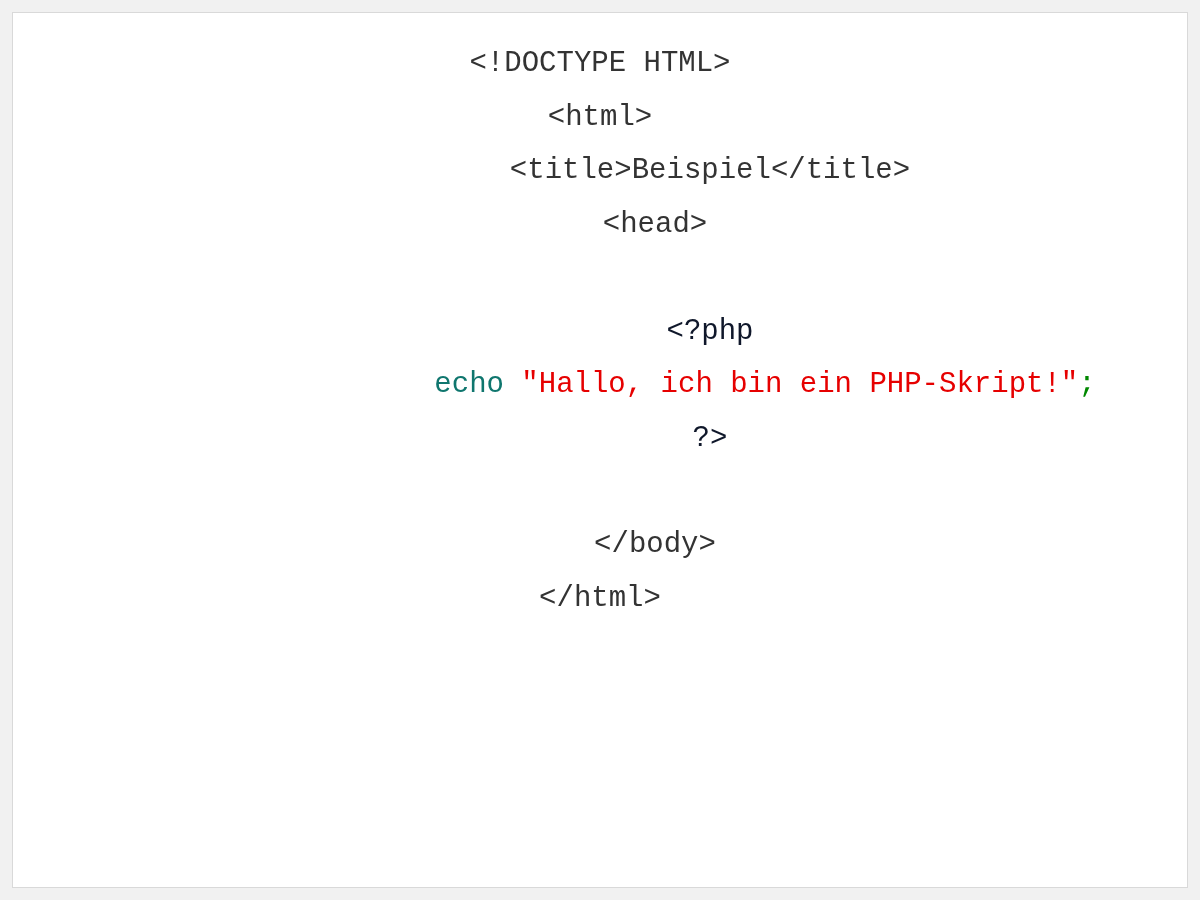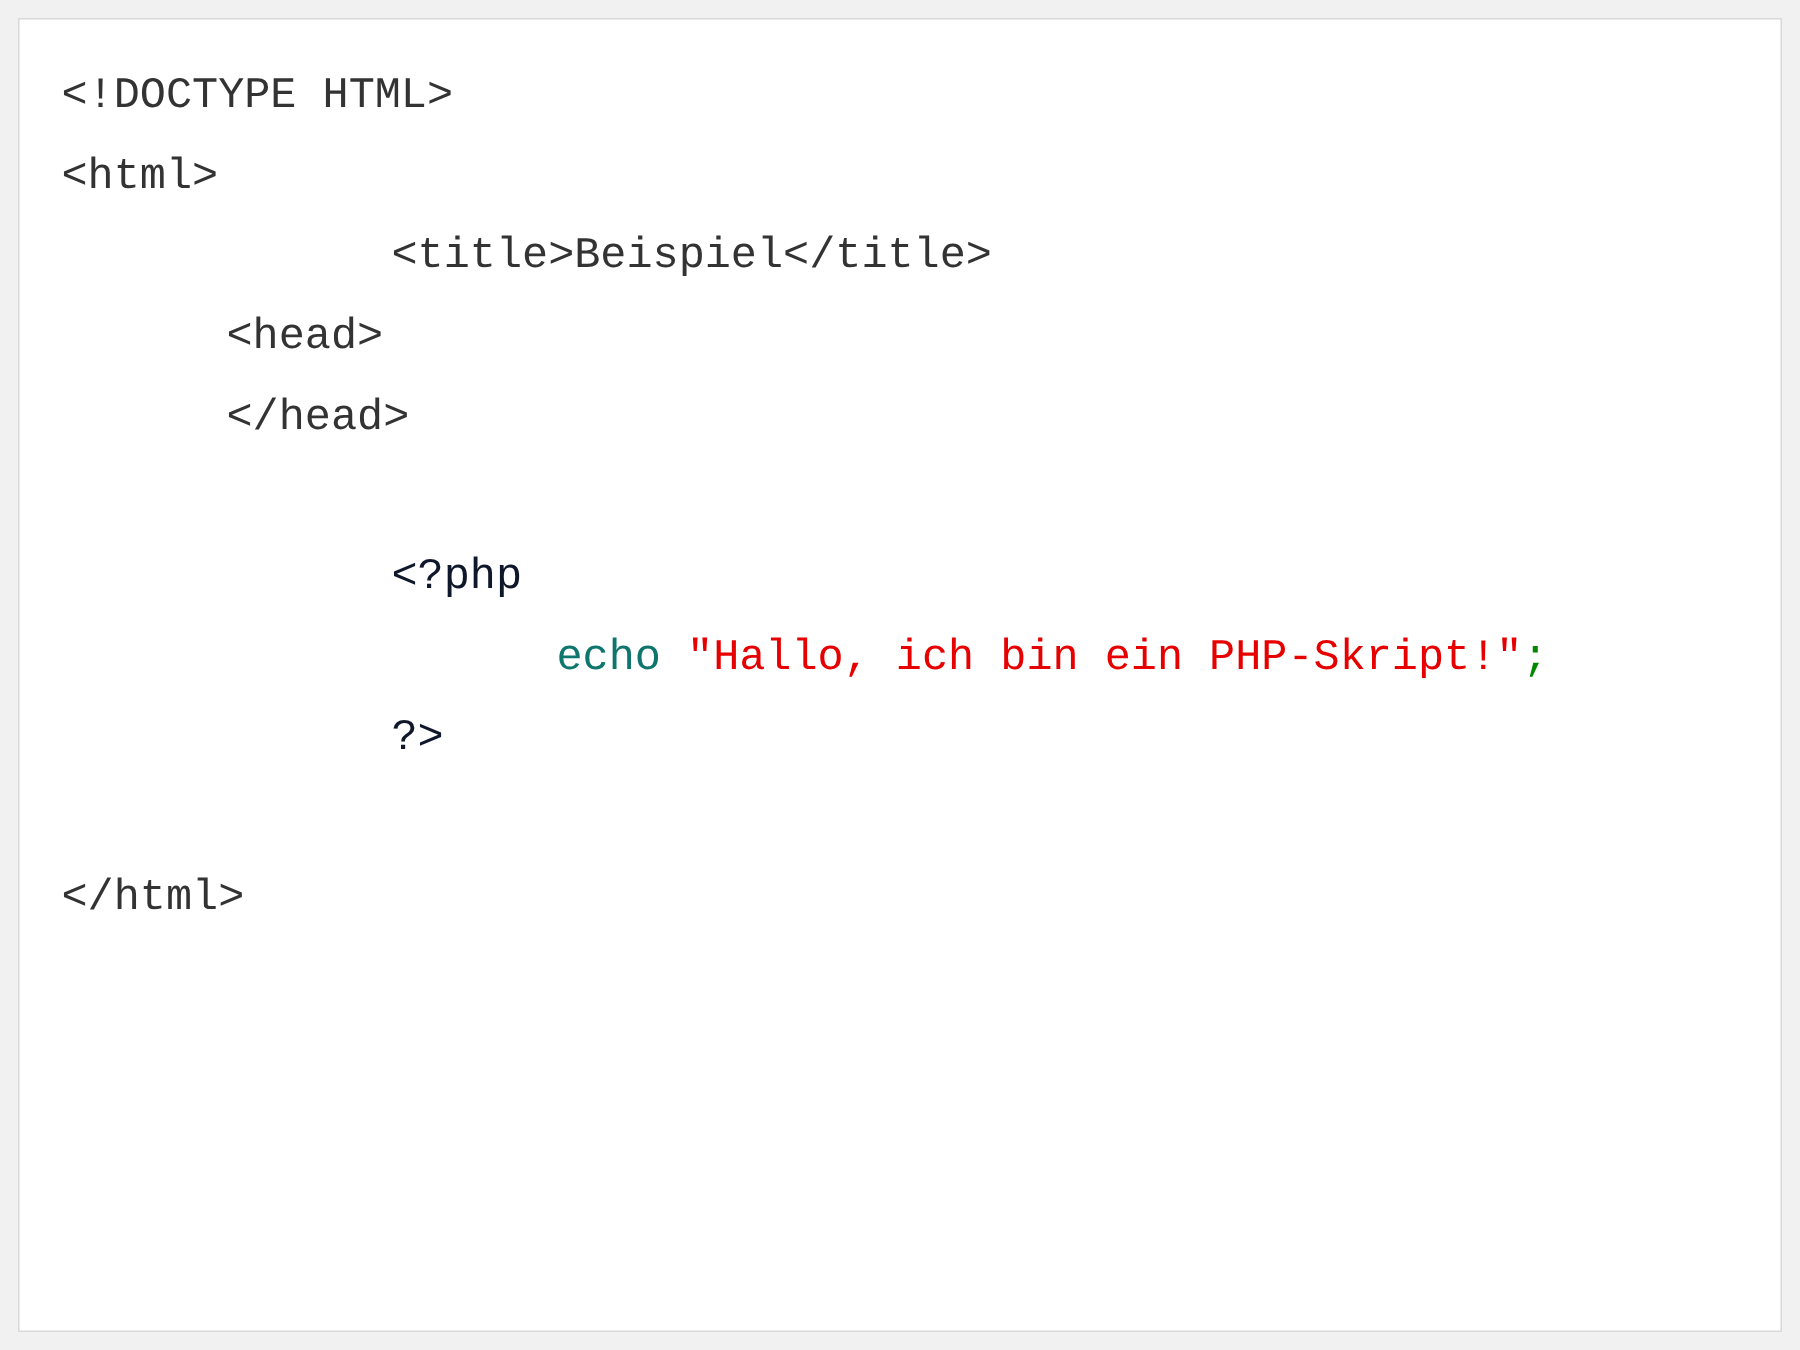--- a/index.html
+++ b/index.html
@@ -21,39 +21,40 @@
       height: 100%;
       padding: 24px 28px;
       overflow: hidden;
     }
     .code-line {
       font-size: 29px;
       line-height: 1.85;
       color: #333333;
       white-space: pre;
       font-family: "Consolas", "Monaco", "Courier New", monospace;
+      text-align: center;
     }
     .indent-1 { padding-left: 110px; }
     .indent-2 { padding-left: 220px; }
     .indent-3 { padding-left: 330px; }
     .default { color: #333333; }
     .php-open { color: #0f172a; }
     .keyword { color: #0f766e; }
     .string { color: #e60000; }
     .semicolon { color: #008800; }
     .blank-line { height: 53px; }
   </style>
 </head>
 <body>
 
 <div class="code-container">
   <div class="code-line"><span class="default">&lt;!DOCTYPE HTML&gt;</span></div>
   <div class="code-line"><span class="default">&lt;html&gt;</span></div>
   <div class="code-line indent-2"><span class="default">&lt;title&gt;</span><span class="default">Beispiel</span><span class="default">&lt;/title&gt;</span></div>
   <div class="code-line indent-1"><span class="default">&lt;head&gt;</span></div>
-  <div class="code-line indent-1"><span class="default">&lt;/head&gt;</span></div>
   <div class="blank-line"></div>
   <div class="code-line indent-2"><span class="php-open">&lt;?php</span></div>
   <div class="code-line indent-3"><span class="keyword">echo </span><span class="string">"Hallo, ich bin ein PHP-Skript!"</span><span class="semicolon">;</span></div>
   <div class="code-line indent-2"><span class="php-open">?&gt;</span></div>
   <div class="blank-line"></div>
+  <div class="code-line indent-1"><span class="default">&lt;/body&gt;</span></div>
   <div class="code-line"><span class="default">&lt;/html&gt;</span></div>
 </div>
 
 </body></html>

